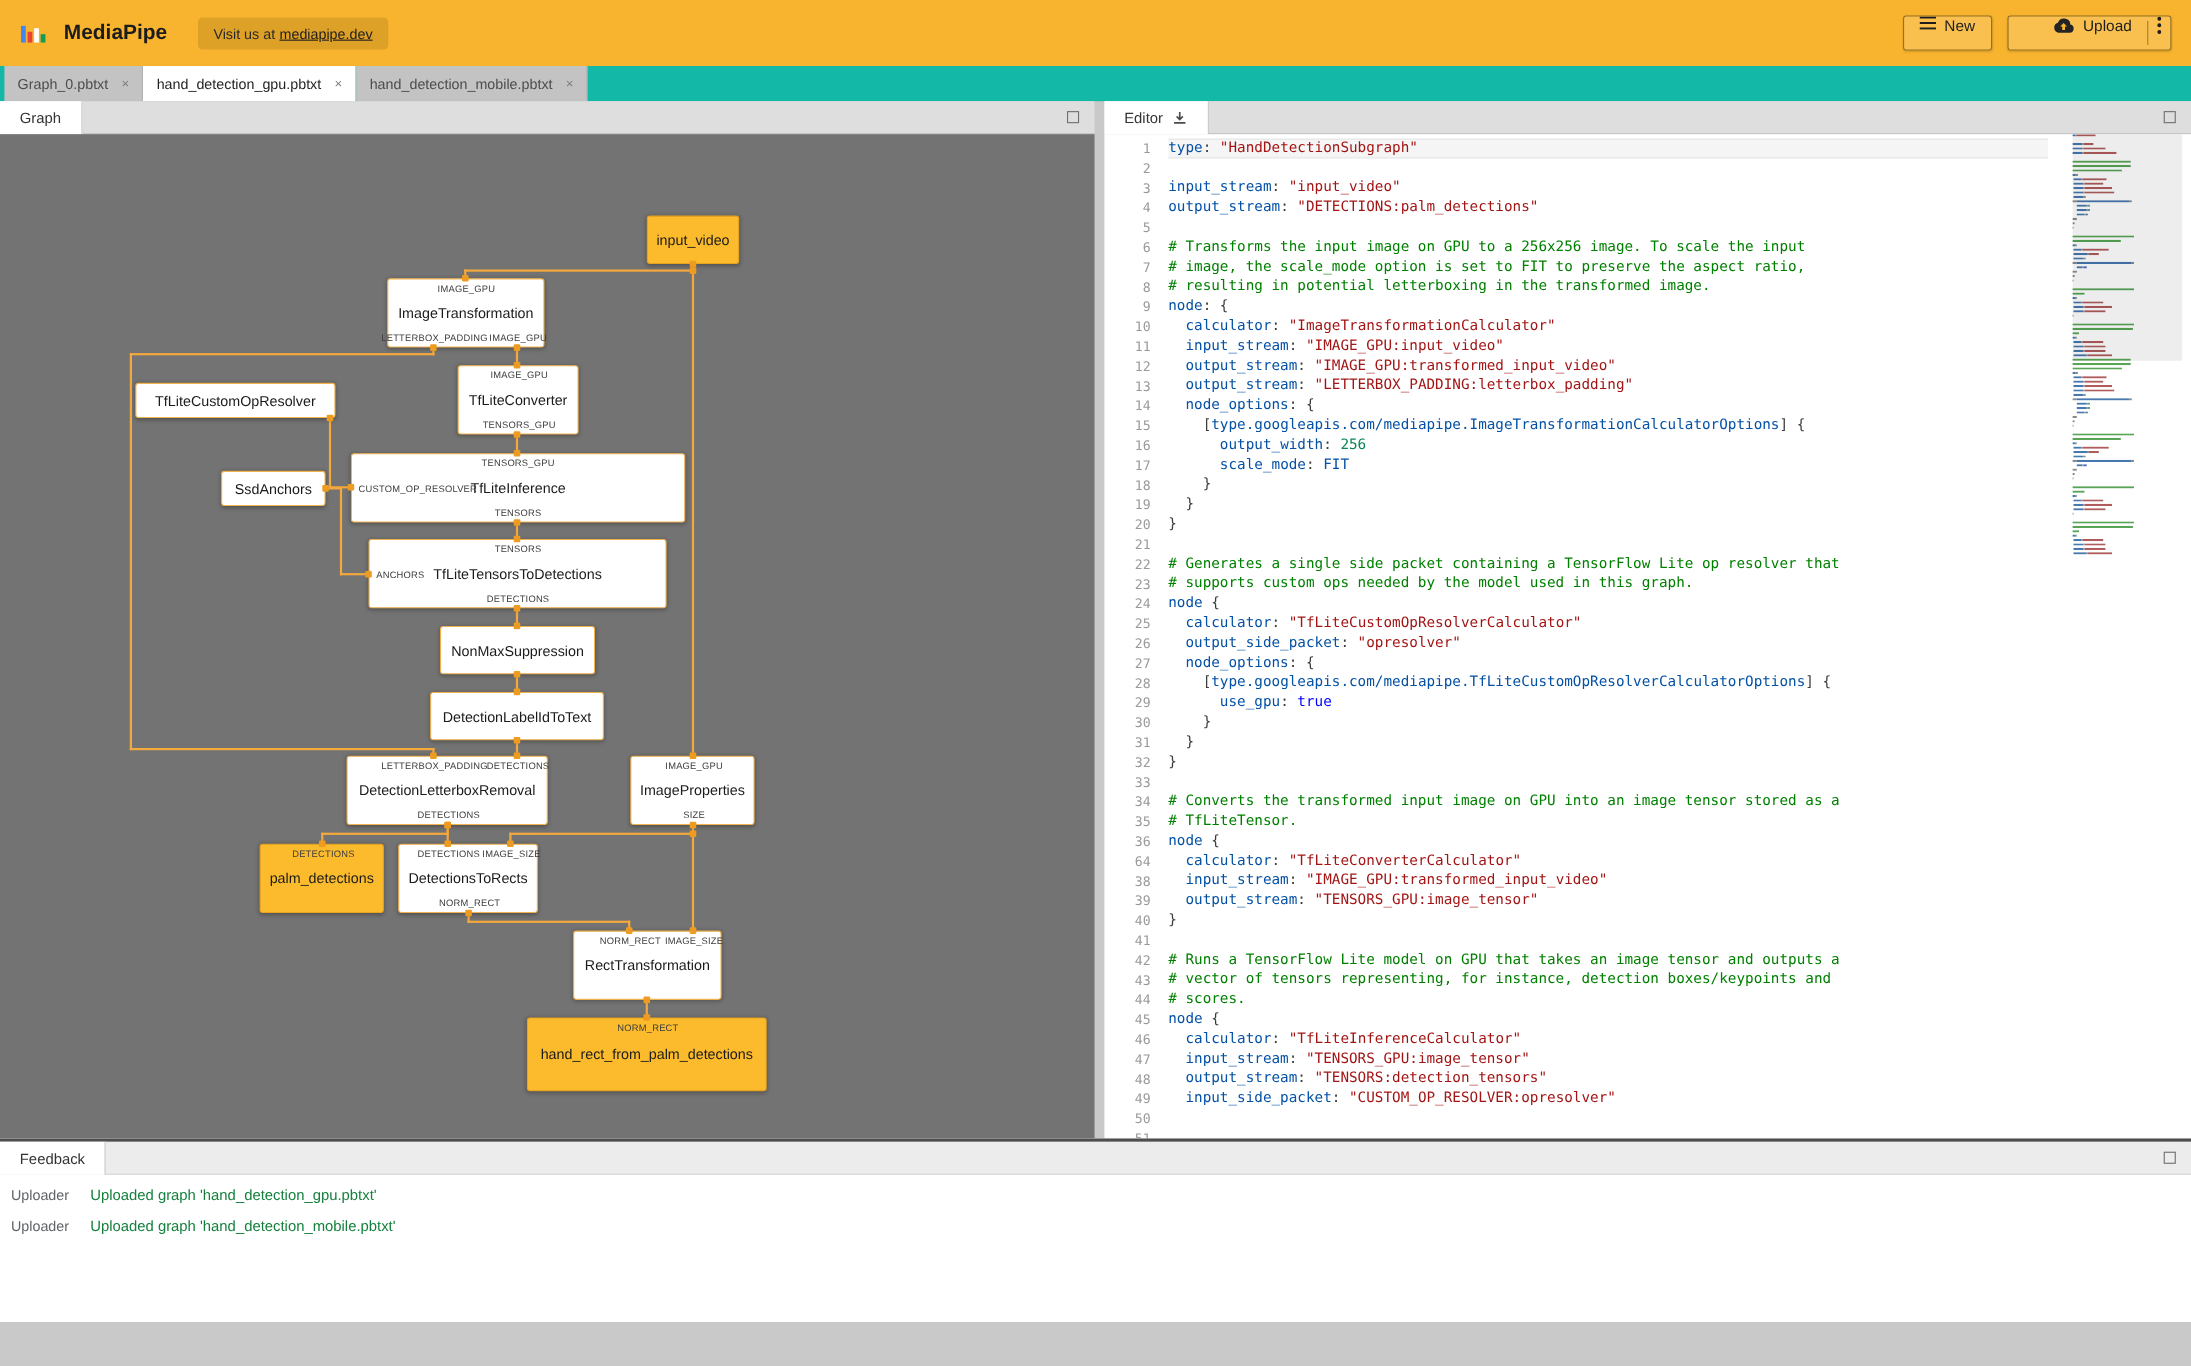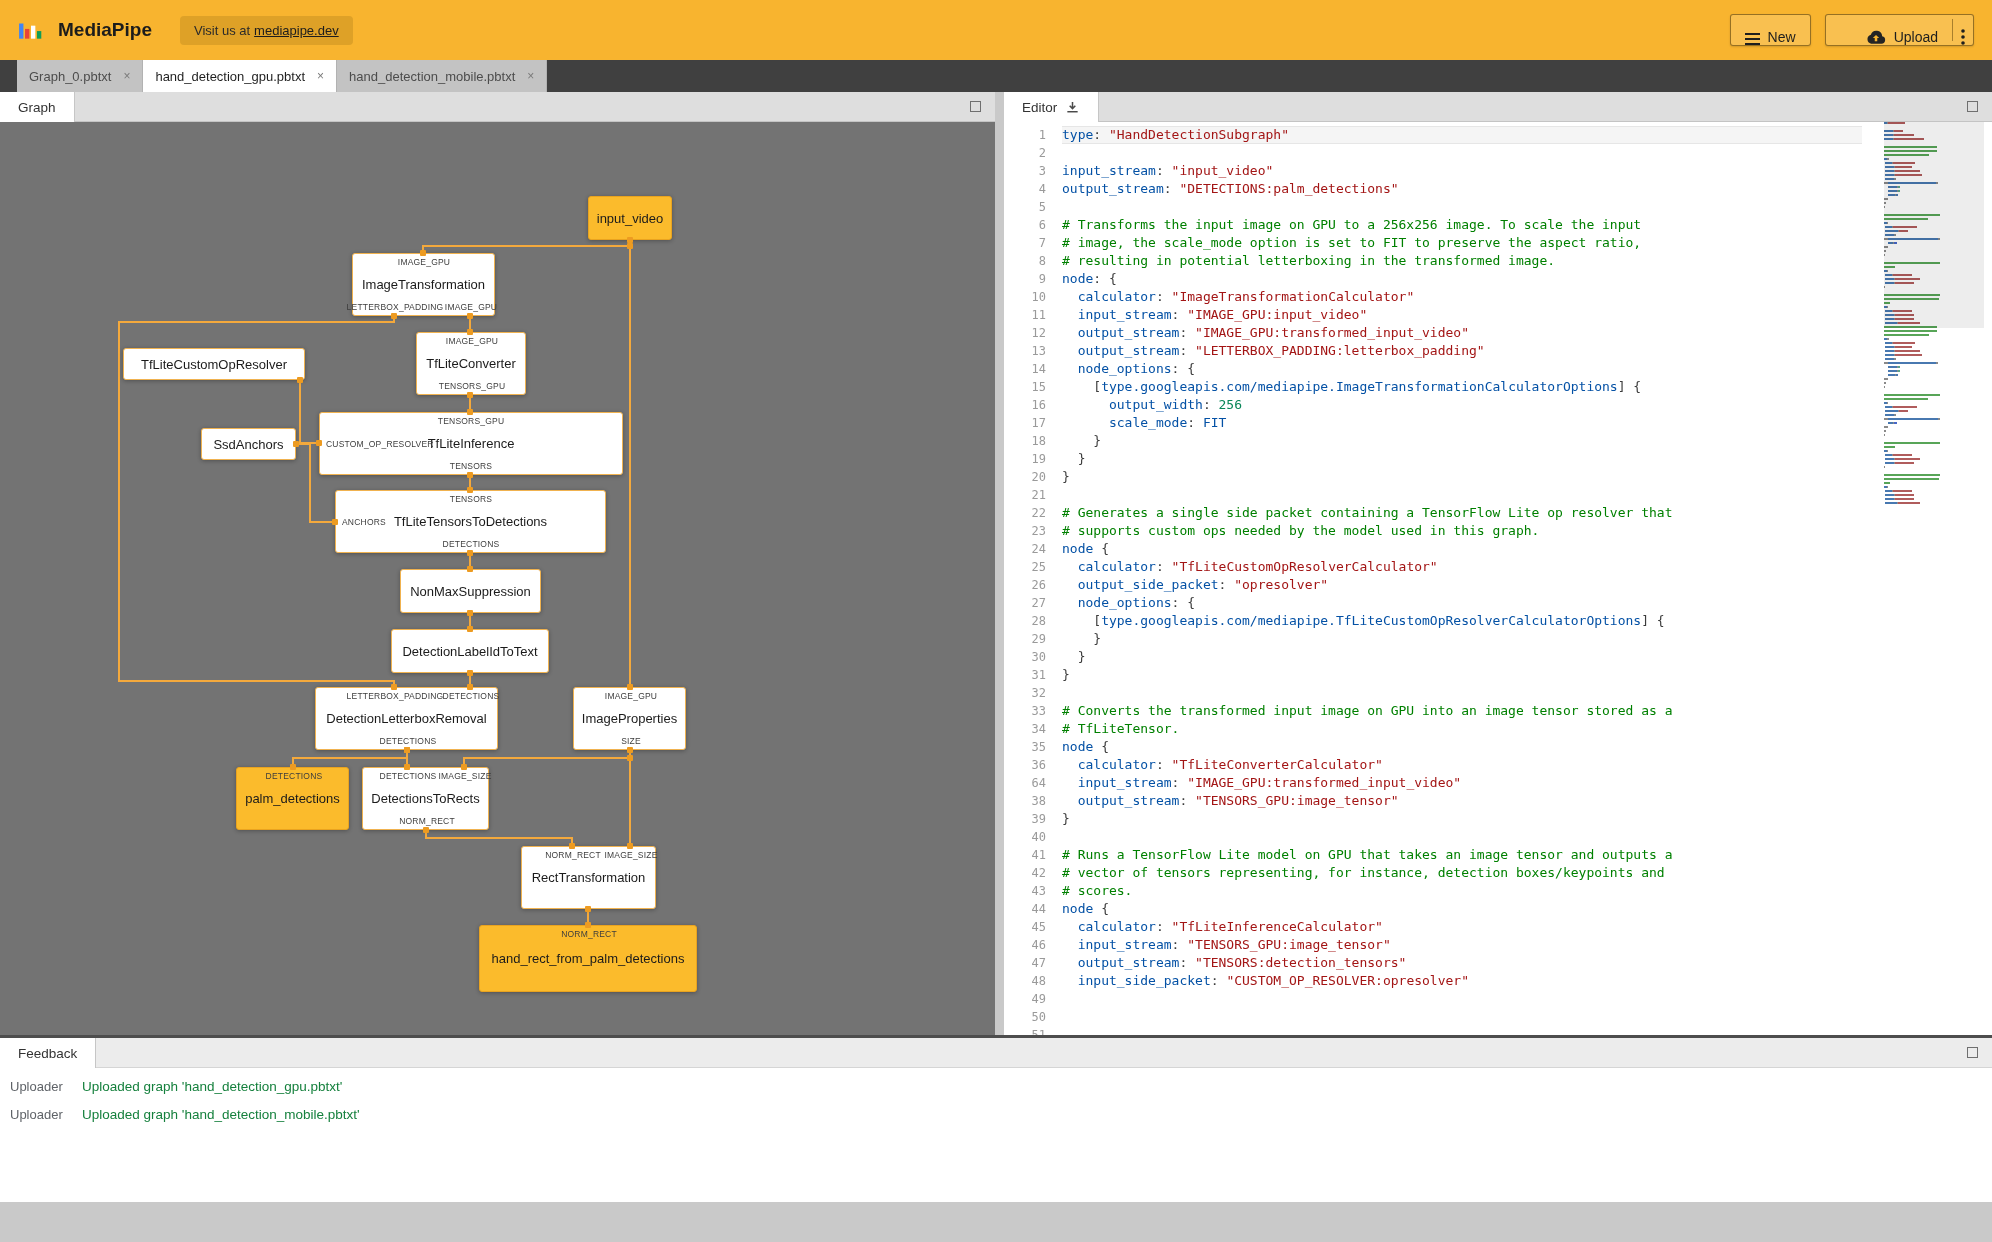--- a/index.html
+++ b/index.html
@@ -9,34 +9,34 @@
 
   
   .topbar { position:absolute; left:0; top:0; width:100%; height:60px;
     background:#F8B42F; display:flex; align-items:center; padding:0 18px; gap:14px; }
   .logo { display:inline-flex; }
   .app-title { font-size:19px; font-weight:bold; color:#1c1c1c; margin-right:14px; }
   .visit-badge { display:inline-flex; align-items:center; background:rgba(90,60,0,0.16);
     border-radius:4px; padding:7px 14px; font-size:13px; color:#2a2a2a; }
   .visit-link { text-decoration:underline; color:#1d1d1d; cursor:pointer; margin-left:4px; }
   .spacer { flex:1; }
-  .tb-btn { display:inline-flex; align-items:flex-end; gap:8px; height:32px; padding:0 14px;
+  .tb-btn { display:inline-flex; align-items:flex-start; gap:8px; height:32px; padding:0 14px;
     background:rgba(255,255,255,0.16); border:1px solid rgba(70,48,0,0.55); border-radius:3px;
     font-size:14px; font-weight:500; color:#1e1e1e; cursor:pointer;
     font-family:"Liberation Sans",sans-serif; box-shadow:0 1px 2px rgba(0,0,0,0.15); }
   .btn-group { display:inline-flex; align-items:stretch; height:32px;
     border:1px solid rgba(70,48,0,0.55); border-radius:3px; background:rgba(255,255,255,0.16);
     box-shadow:0 1px 2px rgba(0,0,0,0.15);padding-left:26px; }
   .btn-group .tb-btn { border:none; background:transparent; box-shadow:none; height:30px; }
   .vdiv { width:1px; background:rgba(70,48,0,0.45); margin:4px 0; }
   .kebab-btn { padding:0 8px; }
 
   
-  .doc-tabs { position:absolute; left:0; top:60px; width:100%; height:32px; background:#404040;
-    display:flex; align-items:stretch; padding-left:17px; }
+  .doc-tabs { position:absolute; left:0; top:60px; width:100%; height:32px; background:#14b8a6;
+    display:flex; align-items:stretch; padding-left:4px; }
   .doc-tab { display:inline-flex; align-items:center; gap:12px; padding:0 12px;
     background:#c3c3c3; border-right:1px solid #b2b2b2; font-size:13px; color:#4c4c4c; cursor:pointer; }
   .doc-tab.active { background:#ffffff; color:#1f1f1f; }
   .tab-close { font-size:12px; color:#7a7a7a; cursor:pointer; line-height:1; }
 
   
   .panel-strip { position:relative; height:30px; background:#dedede; border-bottom:1px solid #c4c4c4; }
   .panel-tab { display:inline-flex; align-items:center; gap:8px; height:30px; padding:0 18px;
     background:#ffffff; border-right:1px solid #c6c6c6; font-size:13.5px; color:#333; cursor:pointer; }
   .maximize { position:absolute; right:14px; top:9px; width:11px; height:11px;
@@ -375,20 +375,21 @@
           <div class="row"><span class="tp">  }</span></div>
           <div class="row"><span class="tp">}</span></div>
           <div class="row"></div>
           <div class="row"><span class="tc"># Generates a single side packet containing a TensorFlow Lite op resolver that</span></div>
           <div class="row"><span class="tc"># supports custom ops needed by the model used in this graph.</span></div>
           <div class="row"><span class="tk">node</span><span class="tp"> {</span></div>
           <div class="row"><span class="tp">  </span><span class="tk">calculator</span><span class="tp">: </span><span class="ts">"TfLiteCustomOpResolverCalculator"</span></div>
           <div class="row"><span class="tp">  </span><span class="tk">output_side_packet</span><span class="tp">: </span><span class="ts">"opresolver"</span></div>
           <div class="row"><span class="tp">  </span><span class="tk">node_options</span><span class="tp">: {</span></div>
           <div class="row"><span class="tp">    [</span><span class="tk">type.googleapis.com/mediapipe.TfLiteCustomOpResolverCalculatorOptions</span><span class="tp">] {</span></div>
+          <div class="row"><span class="tp">      </span><span class="tk">use_gpu</span><span class="tp">: </span><span class="tb">true</span></div>
           <div class="row"><span class="tp">    }</span></div>
           <div class="row"><span class="tp">  }</span></div>
           <div class="row"><span class="tp">}</span></div>
           <div class="row"></div>
           <div class="row"><span class="tc"># Converts the transformed input image on GPU into an image tensor stored as a</span></div>
           <div class="row"><span class="tc"># TfLiteTensor.</span></div>
           <div class="row"><span class="tk">node</span><span class="tp"> {</span></div>
           <div class="row"><span class="tp">  </span><span class="tk">calculator</span><span class="tp">: </span><span class="ts">"TfLiteConverterCalculator"</span></div>
           <div class="row"><span class="tp">  </span><span class="tk">input_stream</span><span class="tp">: </span><span class="ts">"IMAGE_GPU:transformed_input_video"</span></div>
           <div class="row"><span class="tp">  </span><span class="tk">output_stream</span><span class="tp">: </span><span class="ts">"TENSORS_GPU:image_tensor"</span></div>

